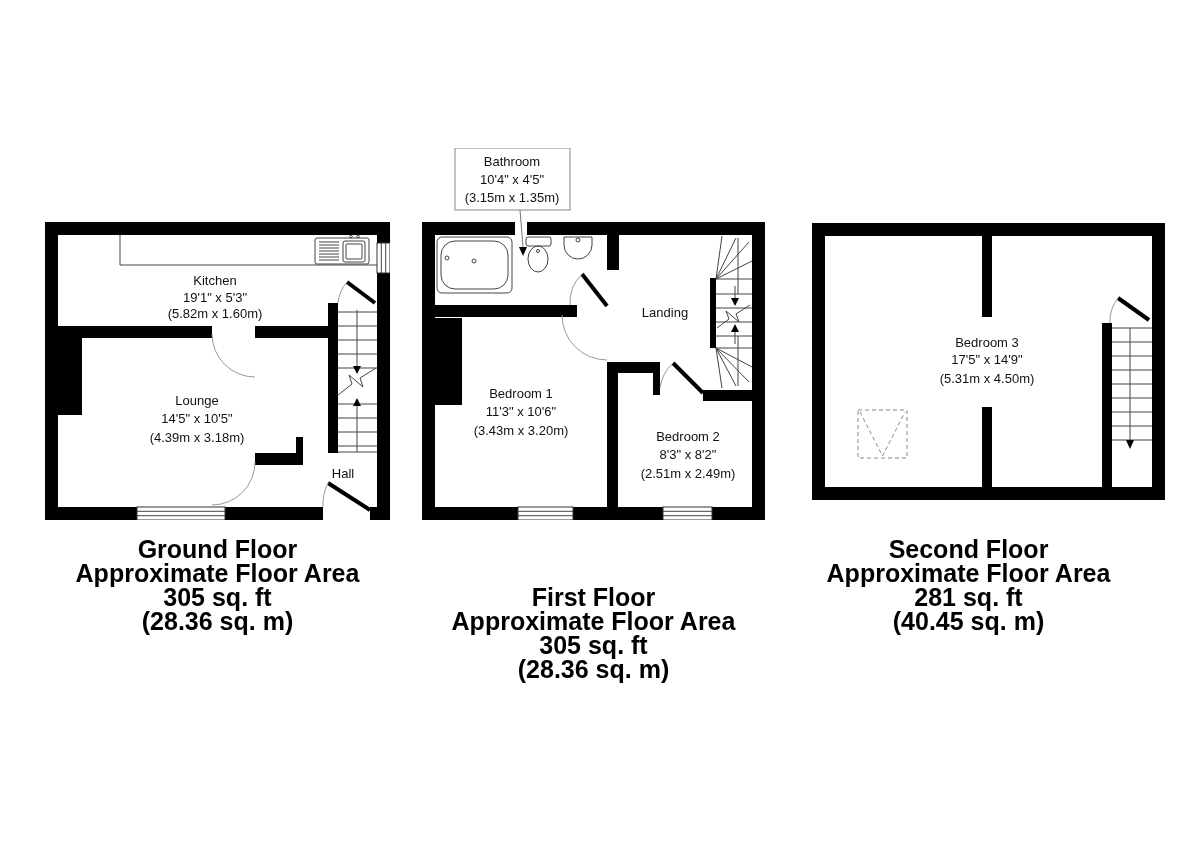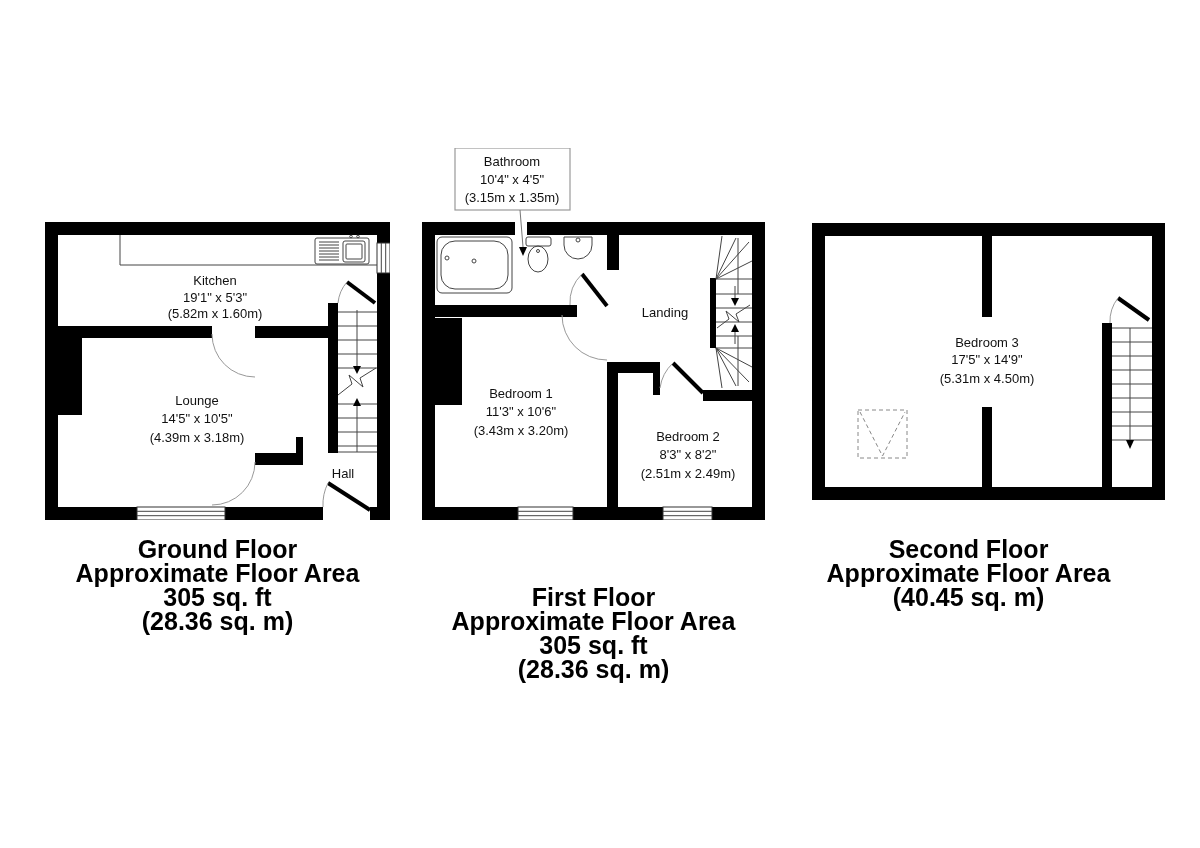--- a/index.html
+++ b/index.html
@@ -203,16 +203,17 @@
     </g>
     <g>
       <text x="175" y="124">Bedroom 3</text>
       <text x="175" y="141">17'5" x 14'9"</text>
       <text x="175" y="160">(5.31m x 4.50m)</text>
     </g>
   </svg>
   <div class="caption" style="left:792px;top:537px;width:353px;">
     <div>Second Floor</div>
     <div>Approximate Floor Area</div>
+    <div>281 sq. ft</div>
     <div>(40.45 sq. m)</div>
   </div>
 
 </div>
 
 </body></html>

